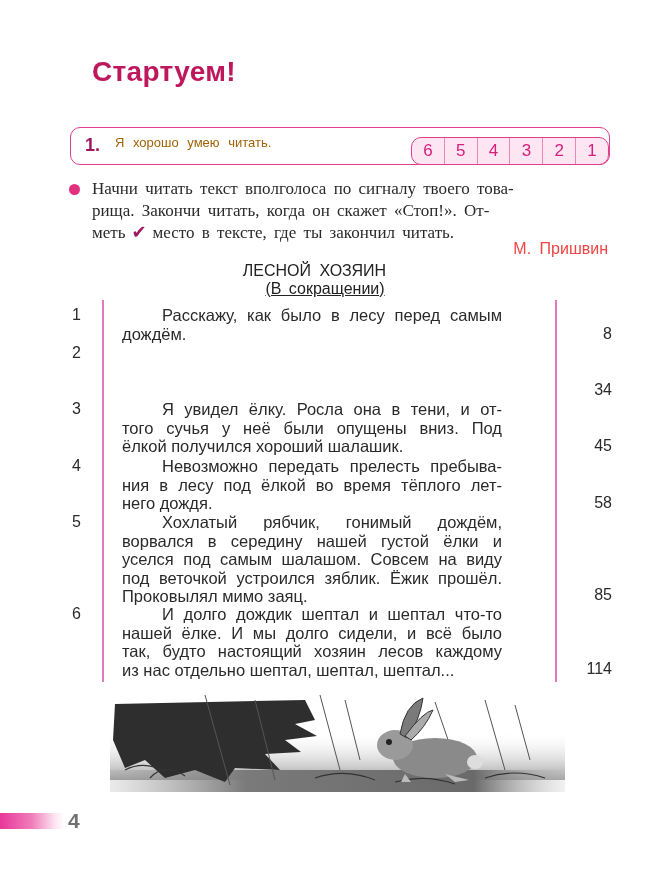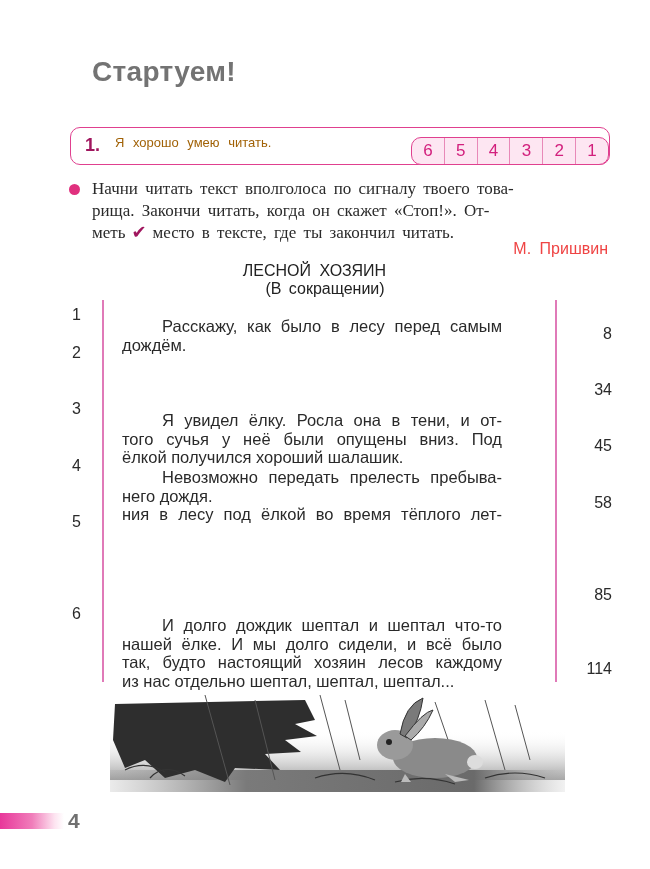--- a/index.html
+++ b/index.html
@@ -2,21 +2,21 @@
 <html><head>
   <meta charset="utf-8">
   <style>
     * { margin: 0; padding: 0; box-sizing: border-box; }
     html, body { width: 650px; height: 869px; background: #ffffff; overflow: hidden; }
     body { position: relative; font-family: "Liberation Sans", sans-serif; color: #2a2a2a; }
 
     .section-title {
       position: absolute; left: 92px; top: 56px;
       font-family: "Liberation Sans", sans-serif; font-weight: bold;
-      font-size: 28px; color: #737373; letter-spacing: 0.3px;
+      font-size: 28px; color: #be185d; letter-spacing: 0.3px;
     }
 
     .task-box {
       position: absolute; left: 70px; top: 127px; width: 540px; height: 38px;
       border: 1.5px solid #e0408f; border-radius: 10px; background: #fff;
     }
     .task-num {
       position: absolute; left: 14px; top: 7px; font-weight: bold; font-size: 18px; color: #a0165e;
     }
     .task-text {
@@ -48,38 +48,38 @@
     }
     .author {
       position: absolute; right: 42px; top: 240px; font-size: 16px; color: #ef4444; word-spacing: 4px;
     }
     .story-title {
       position: absolute; left: 0; width: 629px; top: 262px; text-align: center;
       font-size: 16px; color: #222; word-spacing: 4px;
     }
     .story-subtitle {
       position: absolute; left: 0; width: 650px; top: 280px; text-align: center;
-      font-size: 16px; color: #222; word-spacing: 3px;
+      font-size: 16px; color: #222; word-spacing: 3px; text-decoration: underline;
     }
 
     .text-block {
       position: absolute; left: 0; top: 300px; width: 650px; height: 382px;
     }
     .vrule {
       position: absolute; top: 0; width: 2px; height: 382px; background: #e07ab8;
     }
     .vrule.left { left: 102px; }
     .vrule.right { left: 555px; }
 
     .para {
       position: absolute; left: 122px; width: 380px;
       font-size: 16.5px; line-height: 18.5px; color: #2a2a2a;
     }
     .para .line { display: block; text-align: justify; text-align-last: justify; white-space: nowrap; height: 18.5px; }
-    .para .line.indent { padding-left: 40px; margin-top: 11px; }
+    .para .line.indent { padding-left: 40px; }
     .para .line.last { text-align-last: left; }
     .pnum {
       position: absolute; left: 72px; font-size: 16px; color: #2a2a2a;
     }
     .wcount {
       position: absolute; right: 38px; font-size: 16px; color: #2a2a2a; text-align: right;
     }
 
     .illustration {
       position: absolute; left: 105px; top: 690px; width: 470px; height: 110px;
@@ -140,26 +140,33 @@
   <div class="para" style="top:100px">
     <span class="line indent">Я увидел ёлку. Росла она в тени, и от-</span>
     <span class="line">того сучья у неё были опущены вниз. Под</span>
     <span class="line last">ёлкой получился хороший шалашик.</span>
   </div>
   <div class="wcount" style="top:137px">45</div>
 
   <div class="pnum" style="top:157px">4</div>
   <div class="para" style="top:157px">
     <span class="line indent">Невозможно передать прелесть пребыва-</span>
+    <span class="line">ния в лесу под ёлкой во время тёплого лет-</span>
     <span class="line last">него дождя.</span>
-    <span class="line">ния в лесу под ёлкой во время тёплого лет-</span>
   </div>
   <div class="wcount" style="top:194px">58</div>
 
   <div class="pnum" style="top:213px">5</div>
+  <div class="para" style="top:213px">
+    <span class="line indent">Хохлатый рябчик, гонимый дождём,</span>
+    <span class="line">ворвался в середину нашей густой ёлки и</span>
+    <span class="line">уселся под самым шалашом. Совсем на виду</span>
+    <span class="line">под веточкой устроился зяблик. Ёжик прошёл.</span>
+    <span class="line last">Проковылял мимо заяц.</span>
+  </div>
   <div class="wcount" style="top:286px">85</div>
 
   <div class="pnum" style="top:305px">6</div>
   <div class="para" style="top:305px">
     <span class="line indent">И долго дождик шептал и шептал что-то</span>
     <span class="line">нашей ёлке. И мы долго сидели, и всё было</span>
     <span class="line">так, будто настоящий хозяин лесов каждому</span>
     <span class="line last">из нас отдельно шептал, шептал, шептал...</span>
   </div>
   <div class="wcount" style="top:360px">114</div>

